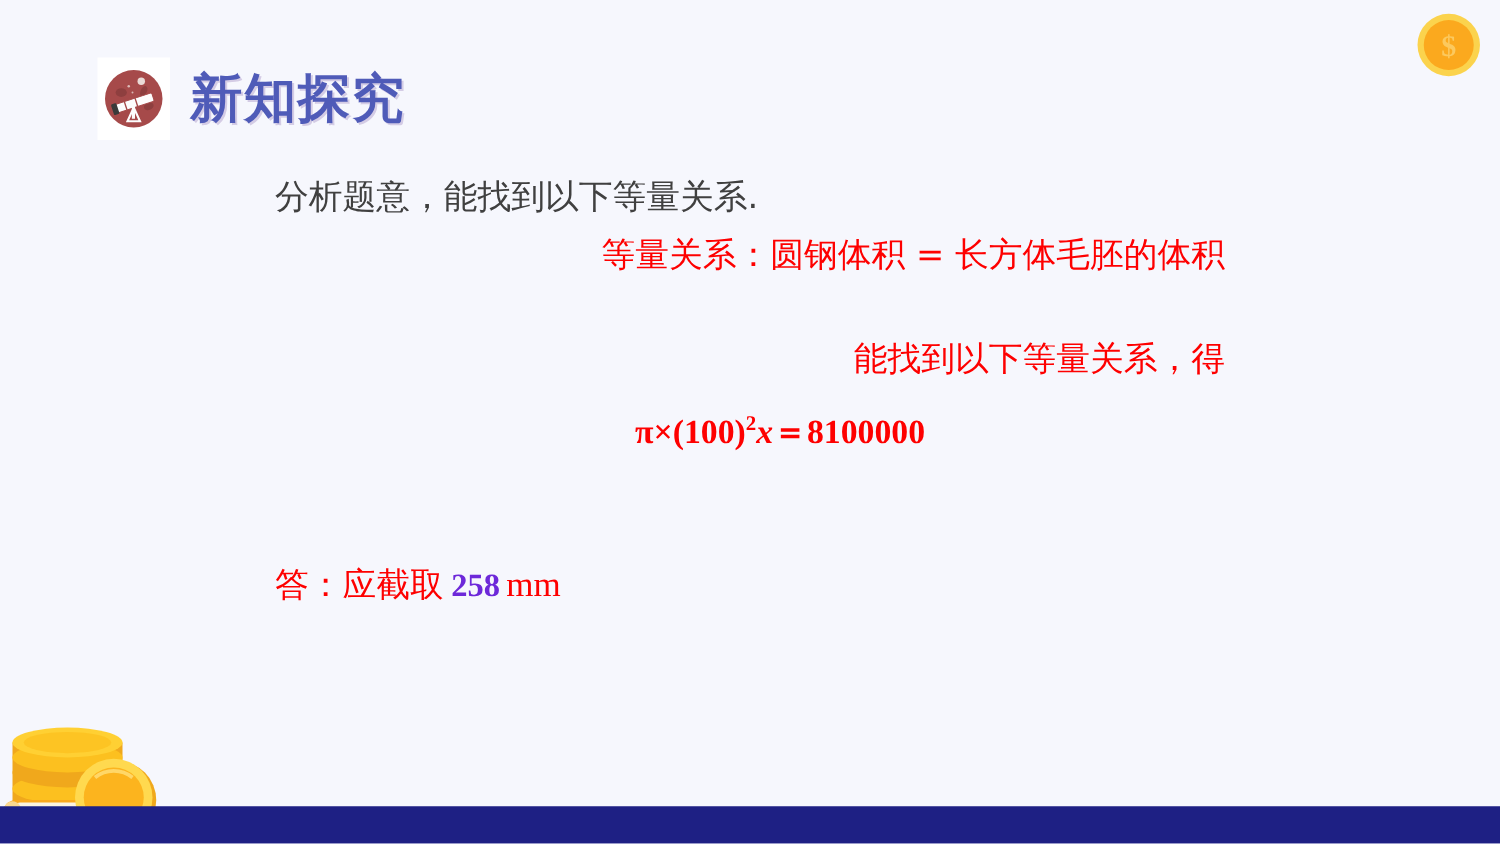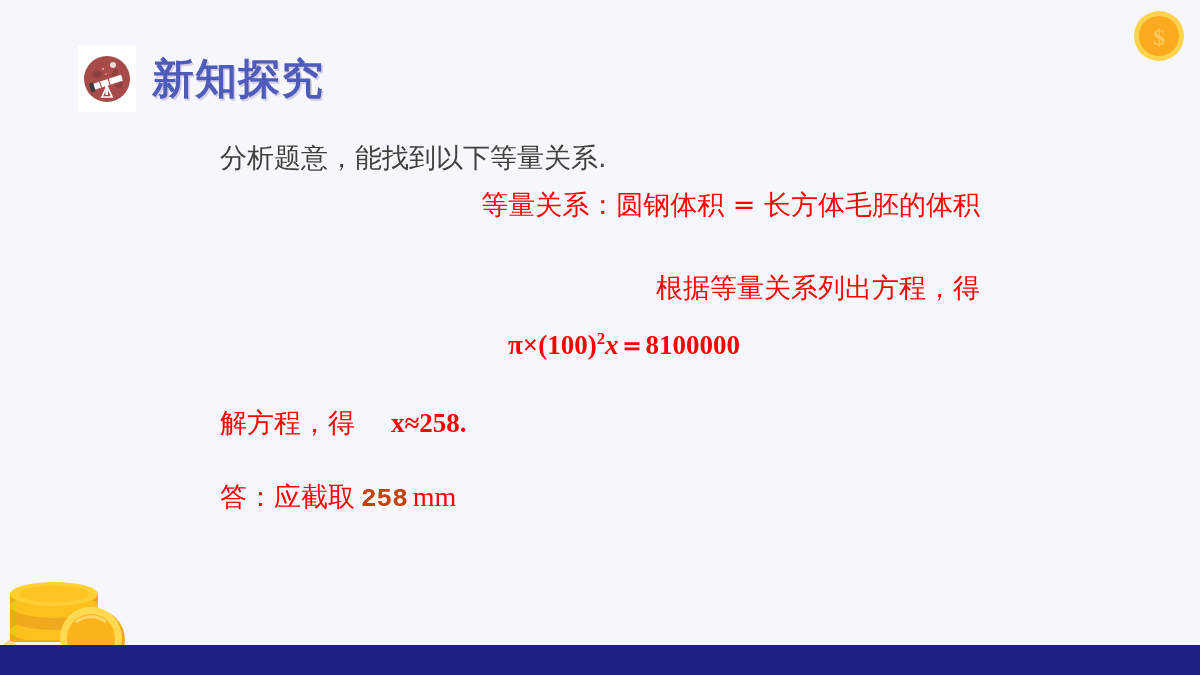--- a/index.html
+++ b/index.html
@@ -83,22 +83,22 @@
   .solve-row { display:flex; align-items:baseline; }
   .solve-val {
     color:#fe0000; font-size:27px; font-weight:bold;
     font-family:"Liberation Serif","DejaVu Serif",serif;
     margin-left:36px; white-space:nowrap;
   }
 
   
   .answer-row { display:flex; align-items:baseline; white-space:nowrap; }
   .ans-num {
-    color:#c2410c; font-weight:bold; font-size:26px;
-    font-family:Liberation Mono, monospace;
+    color:#6d28d9; font-weight:bold; font-size:26px;
+    font-family:Liberation Serif, serif;
     margin:0 5px 0 6px;
   }
   .ans-unit {
     color:#fe0000; font-size:28px;
     font-family:"Liberation Serif","DejaVu Serif",serif;
     margin-right:6px;
   }
 
   
   .coin-tr { position:absolute; left:1133px; top:10px; width:52px; height:52px; }
@@ -136,34 +136,30 @@
   </div>
 
   <div class="content">
 
     <div class="line line-black">分析题意，能找到以下等量关系.</div>
 
     <div class="line line-red">等量关系：圆钢体积 = 长方体毛胚的体积</div>
 
     <div class="gap-1"></div>
 
-    <div class="line line-red">根据等量关系列出方程，得</div>
+    <div class="line line-red">能找到以下等量关系，得</div>
 
     <div class="equation-line">
       <span class="equation">
         <span>π</span><span>×</span><span>(100)</span><sup>2</sup><span class="ital">x</span><span>＝</span><span>8100000</span>
       </span>
     </div>
 
     <div class="gap-2"></div>
 
-    <div class="line line-red solve-row">
-      <span>解方程，得</span>
-      <span class="solve-val">x≈258.</span>
-    </div>
 
     <div class="gap-3"></div>
 
     <div class="line line-red answer-row">
       <span>答：应截取</span>
       <span class="ans-num">258</span>
       <span class="ans-unit">mm</span>
     </div>
 
   </div>

